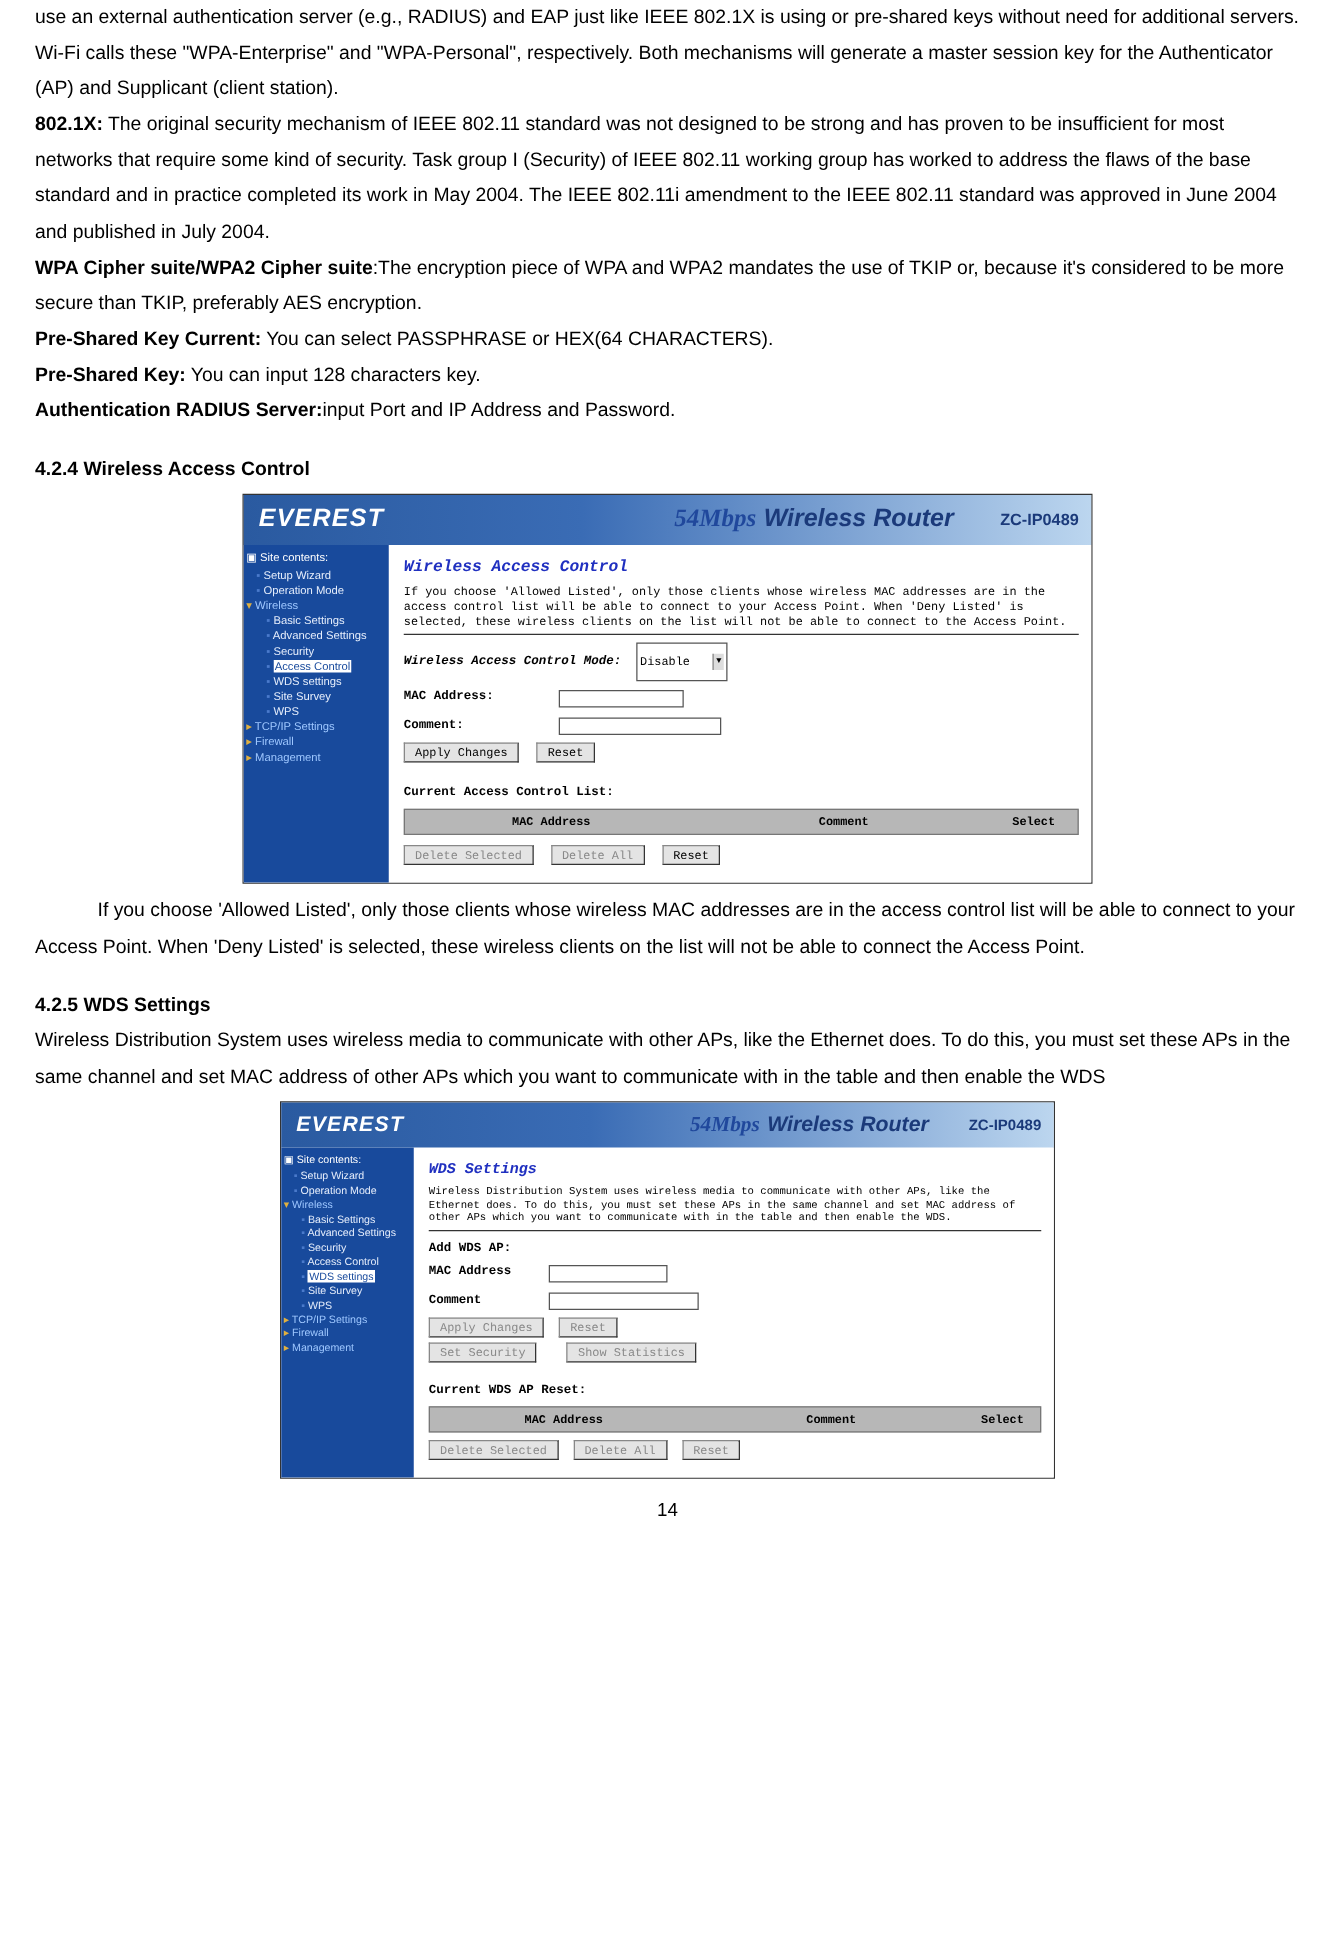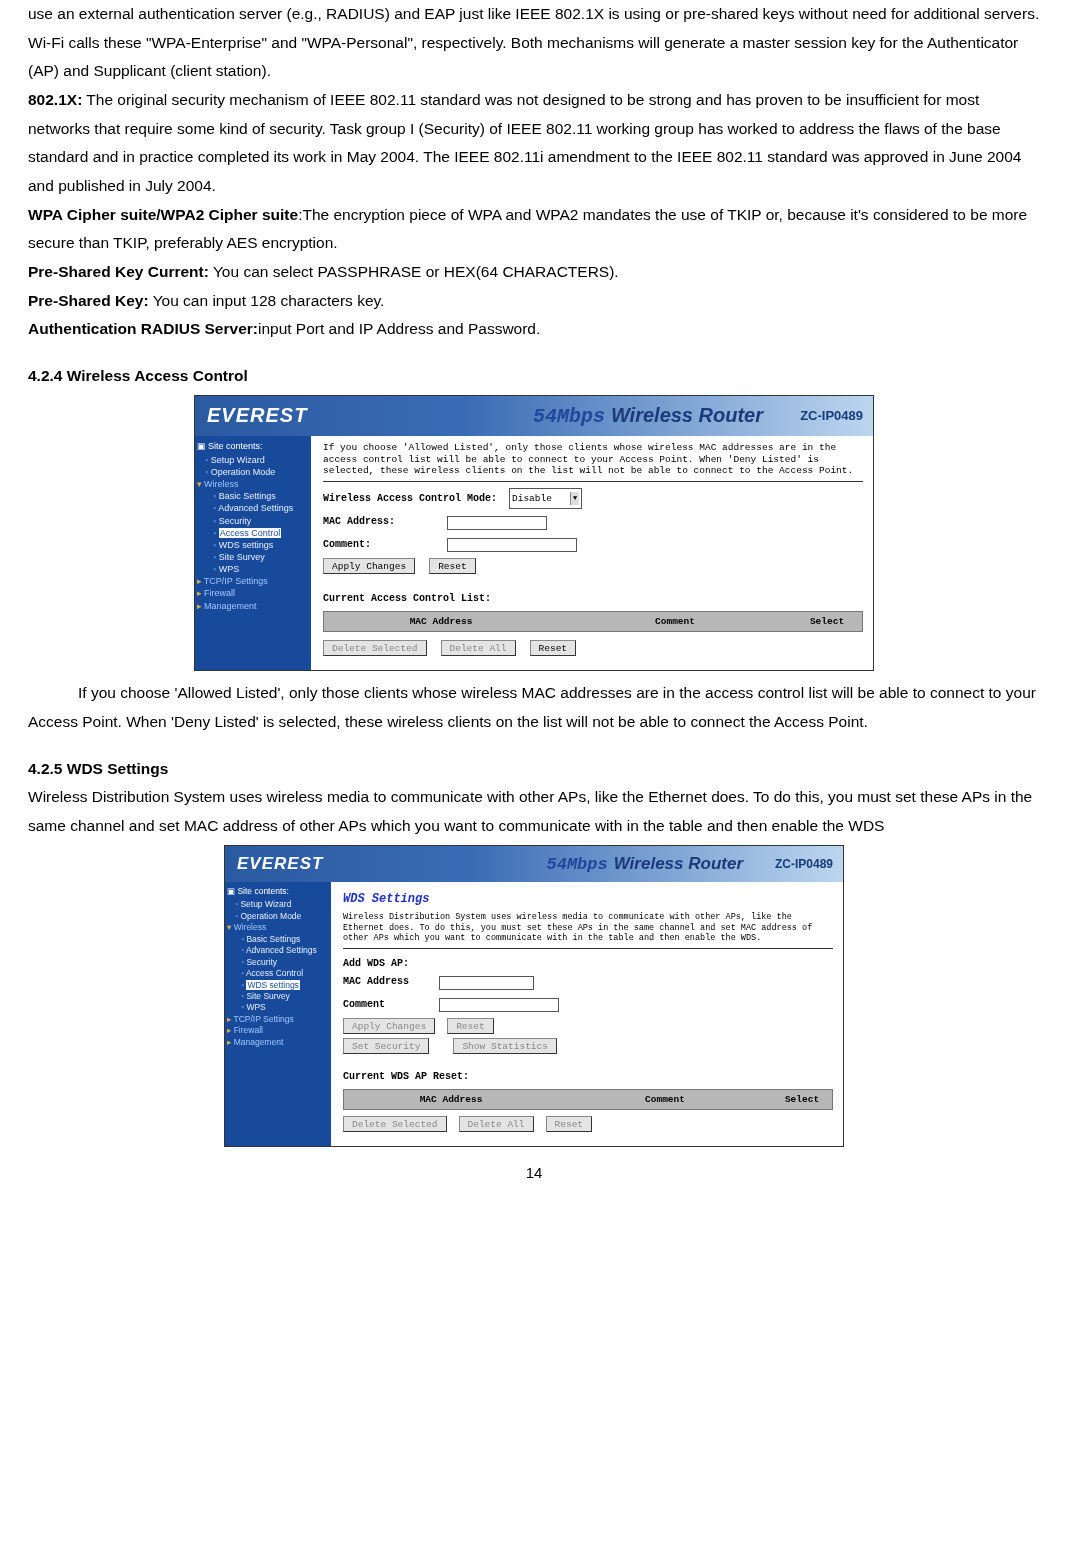--- a/index.html
+++ b/index.html
@@ -26,21 +26,21 @@
   }
   .rp-header {
     background: linear-gradient(to right, #2a5aa0 0%, #3a6cb5 40%, #bcd6ef 100%);
     display: flex;
     align-items: center;
     height: 40px;
     position: relative;
   }
   .rp-logo { color: #fff; font-family: Arial; font-weight: bold; font-style: italic; font-size: 20px; margin-left: 12px; letter-spacing: 1px; }
   .rp-tagline { color: #1b3a7a; font-family: Arial; font-weight: bold; font-style: italic; font-size: 20px; position: absolute; right: 110px; }
-  .rp-t54 { color: #20489c; font-weight: bold; font-style: italic; font-family: Liberation Mono, monospace; margin-right: 6px; }
+  .rp-t54 { color: #20489c; font-weight: bold; font-style: italic; font-family: Liberation Serif, serif; margin-right: 6px; }
   .rp-model { color: #1b3a7a; font-family: Arial; font-weight: bold; font-size: 13px; position: absolute; right: 10px; }
   .rp-body { display: flex; background: #fff; }
   .rp-nav {
     width: 116px;
     background: #184a9c;
     color: #fff;
     padding: 4px 2px;
     font-family: Arial;
     font-size: 9px;
     line-height: 1.35;
@@ -57,21 +57,21 @@
   .rp-main { flex: 1; padding: 6px 10px 10px 12px; }
   .rp-title { color: #2030c0; font-weight: bold; font-style: italic; font-size: 13px; margin-bottom: 2px; }
   .rp-desc { font-size: 9.5px; line-height: 1.25; margin-bottom: 4px; }
   .rp-hr { border-top: 1px solid #333; margin: 2px 0 6px 0; }
   .row { display: flex; align-items: center; gap: 6px; margin-bottom: 4px; }
   .lbl { font-weight: bold; font-size: 10px; min-width: 118px; }
   .lbl-sm { font-weight: bold; font-size: 10px; }
   .inp {
     border: 1px solid #555; height: 14px; background: #fff; display: inline-block;
   }
-  .sel { border: 1px solid #555; background: #fff; height: 21px; font-size: 9.5px; padding: 0 2px; display: inline-flex; align-items: center; }
+  .sel { border: 1px solid #555; background: #fff; height: 31px; font-size: 9.5px; padding: 0 2px; display: inline-flex; align-items: center; }
   .sel::after { content: "▼"; margin-left: 18px; font-size: 7px; background:#ddd; border-left:1px solid #888; padding: 0 2px; }
   .btn { border: 1px outset #888; background: #e4e4e4; font-size: 9.5px; padding: 1px 8px; display: inline-flex; align-items: center; height: 16px; }
   .btn-dis { color: #888; }
   .tbl-head { display: flex; background: #b7b7b7; font-weight: bold; font-size: 9.5px; margin-top: 2px; border: 1px solid #777;}
   .tbl-head > div { padding: 1px 6px; }
   .chk { width: 10px; height: 10px; border: 1px solid #555; display: inline-block; margin-right: 4px; vertical-align: middle; }
   .pagenum { text-align: center; font-size: 15px; margin-top: 12px; }
 </style>
 </head>
 <body>
@@ -103,24 +103,25 @@
         <div class="nav-item" style="margin-left:16px;">Security</div>
         <div class="nav-item" style="margin-left:16px;"><span class="nav-sel">Access Control</span></div>
         <div class="nav-item" style="margin-left:16px;">WDS settings</div>
         <div class="nav-item" style="margin-left:16px;">Site Survey</div>
         <div class="nav-item" style="margin-left:16px;">WPS</div>
         <div class="nav-folder">TCP/IP Settings</div>
         <div class="nav-folder">Firewall</div>
         <div class="nav-folder">Management</div>
       </div>
       <div class="rp-main">
+        <div class="rp-title">Wireless Access Control</div>
         <div class="rp-desc">If you choose 'Allowed Listed', only those clients whose wireless MAC addresses are in the access control list will be able to connect to your Access Point. When 'Deny Listed' is selected, these wireless clients on the list will not be able to connect to the Access Point.</div>
         <div class="rp-hr"></div>
         <div class="row">
-          <span class="lbl" style="min-width:180px;">Wireless Access Control Mode:</span>
+          <span class="lbl" style="min-width:180px;font-style:italic;">Wireless Access Control Mode:</span>
           <span class="sel">Disable</span>
         </div>
         <div class="row">
           <span class="lbl">MAC Address:</span>
           <span class="inp" style="width:100px;"></span>
         </div>
         <div class="row">
           <span class="lbl">Comment:</span>
           <span class="inp" style="width:130px;"></span>
         </div>

